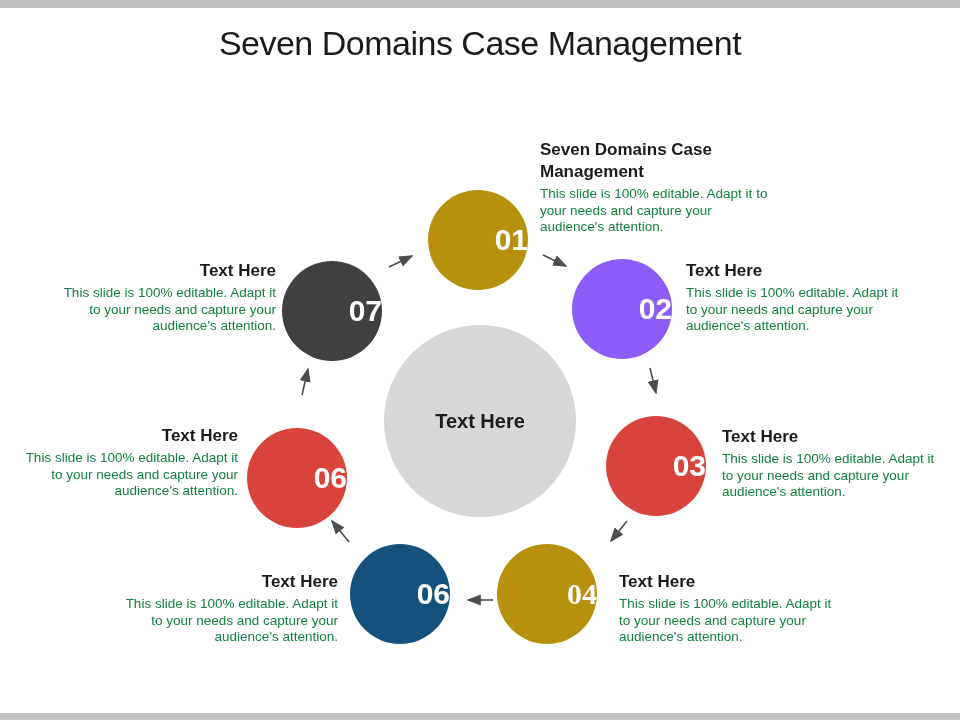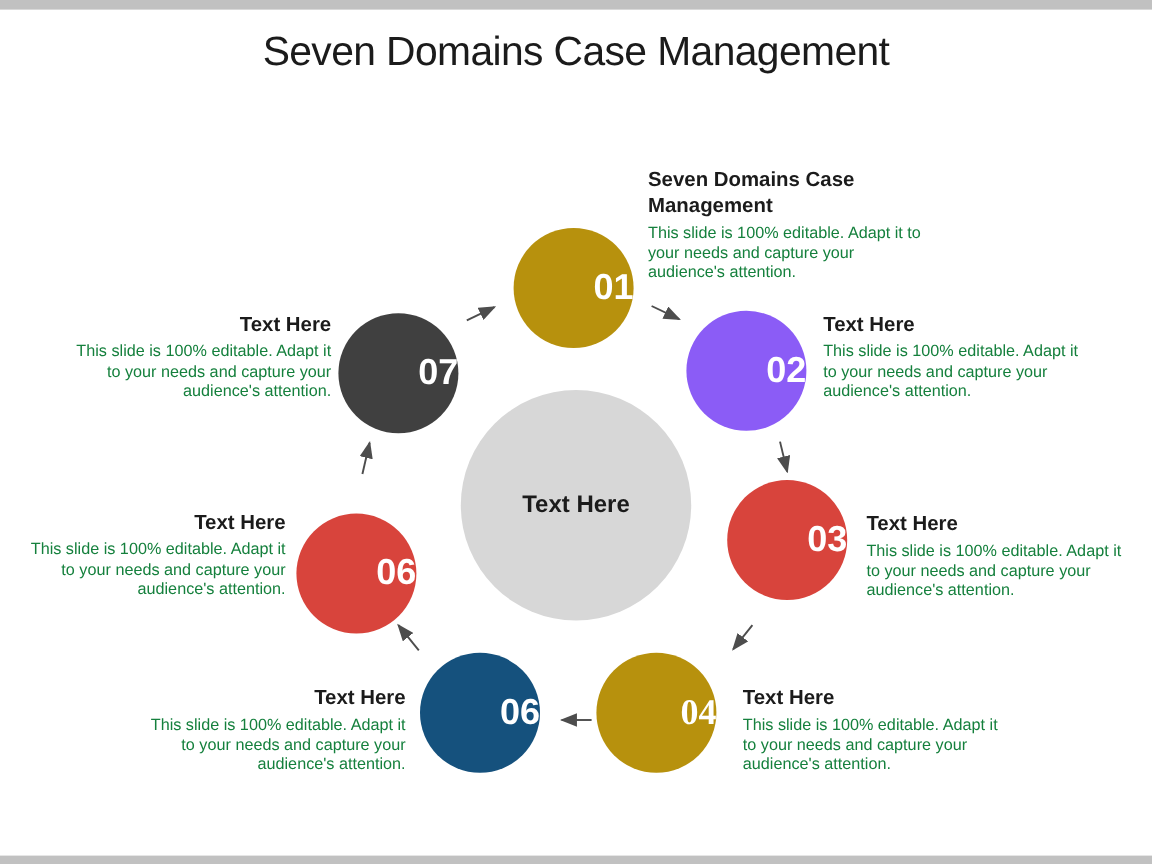--- a/index.html
+++ b/index.html
@@ -66,21 +66,21 @@
   <div class="center-circle" style="background: rgb(215, 215, 215);">
     <span class="center-label">Text Here</span>
   </div>
 
   <div class="node" style="left: 428px; top: 190px; background: rgb(183, 145, 13);">
     <span class="num">01</span>
   </div>
   <div class="node" style="left: 572px; top: 259px; background: #8b5cf6;">
     <span class="num">02</span>
   </div>
-  <div class="node" style="left: 606px; top: 400px; background: rgb(216, 68, 60);">
+  <div class="node" style="left: 606px; top: 416px; background: rgb(216, 68, 60);">
     <span class="num">03</span>
   </div>
   <div class="node" style="left: 497px; top: 544px; background: rgb(183, 145, 13); font-family: Liberation Serif, serif;">
     <span class="num">04</span>
   </div>
   <div class="node" style="left: 350px; top: 544px; background: rgb(21, 81, 125);">
     <span class="num">06</span>
   </div>
   <div class="node" style="left: 247px; top: 428px; background: rgb(216, 68, 60);">
     <span class="num">06</span>

